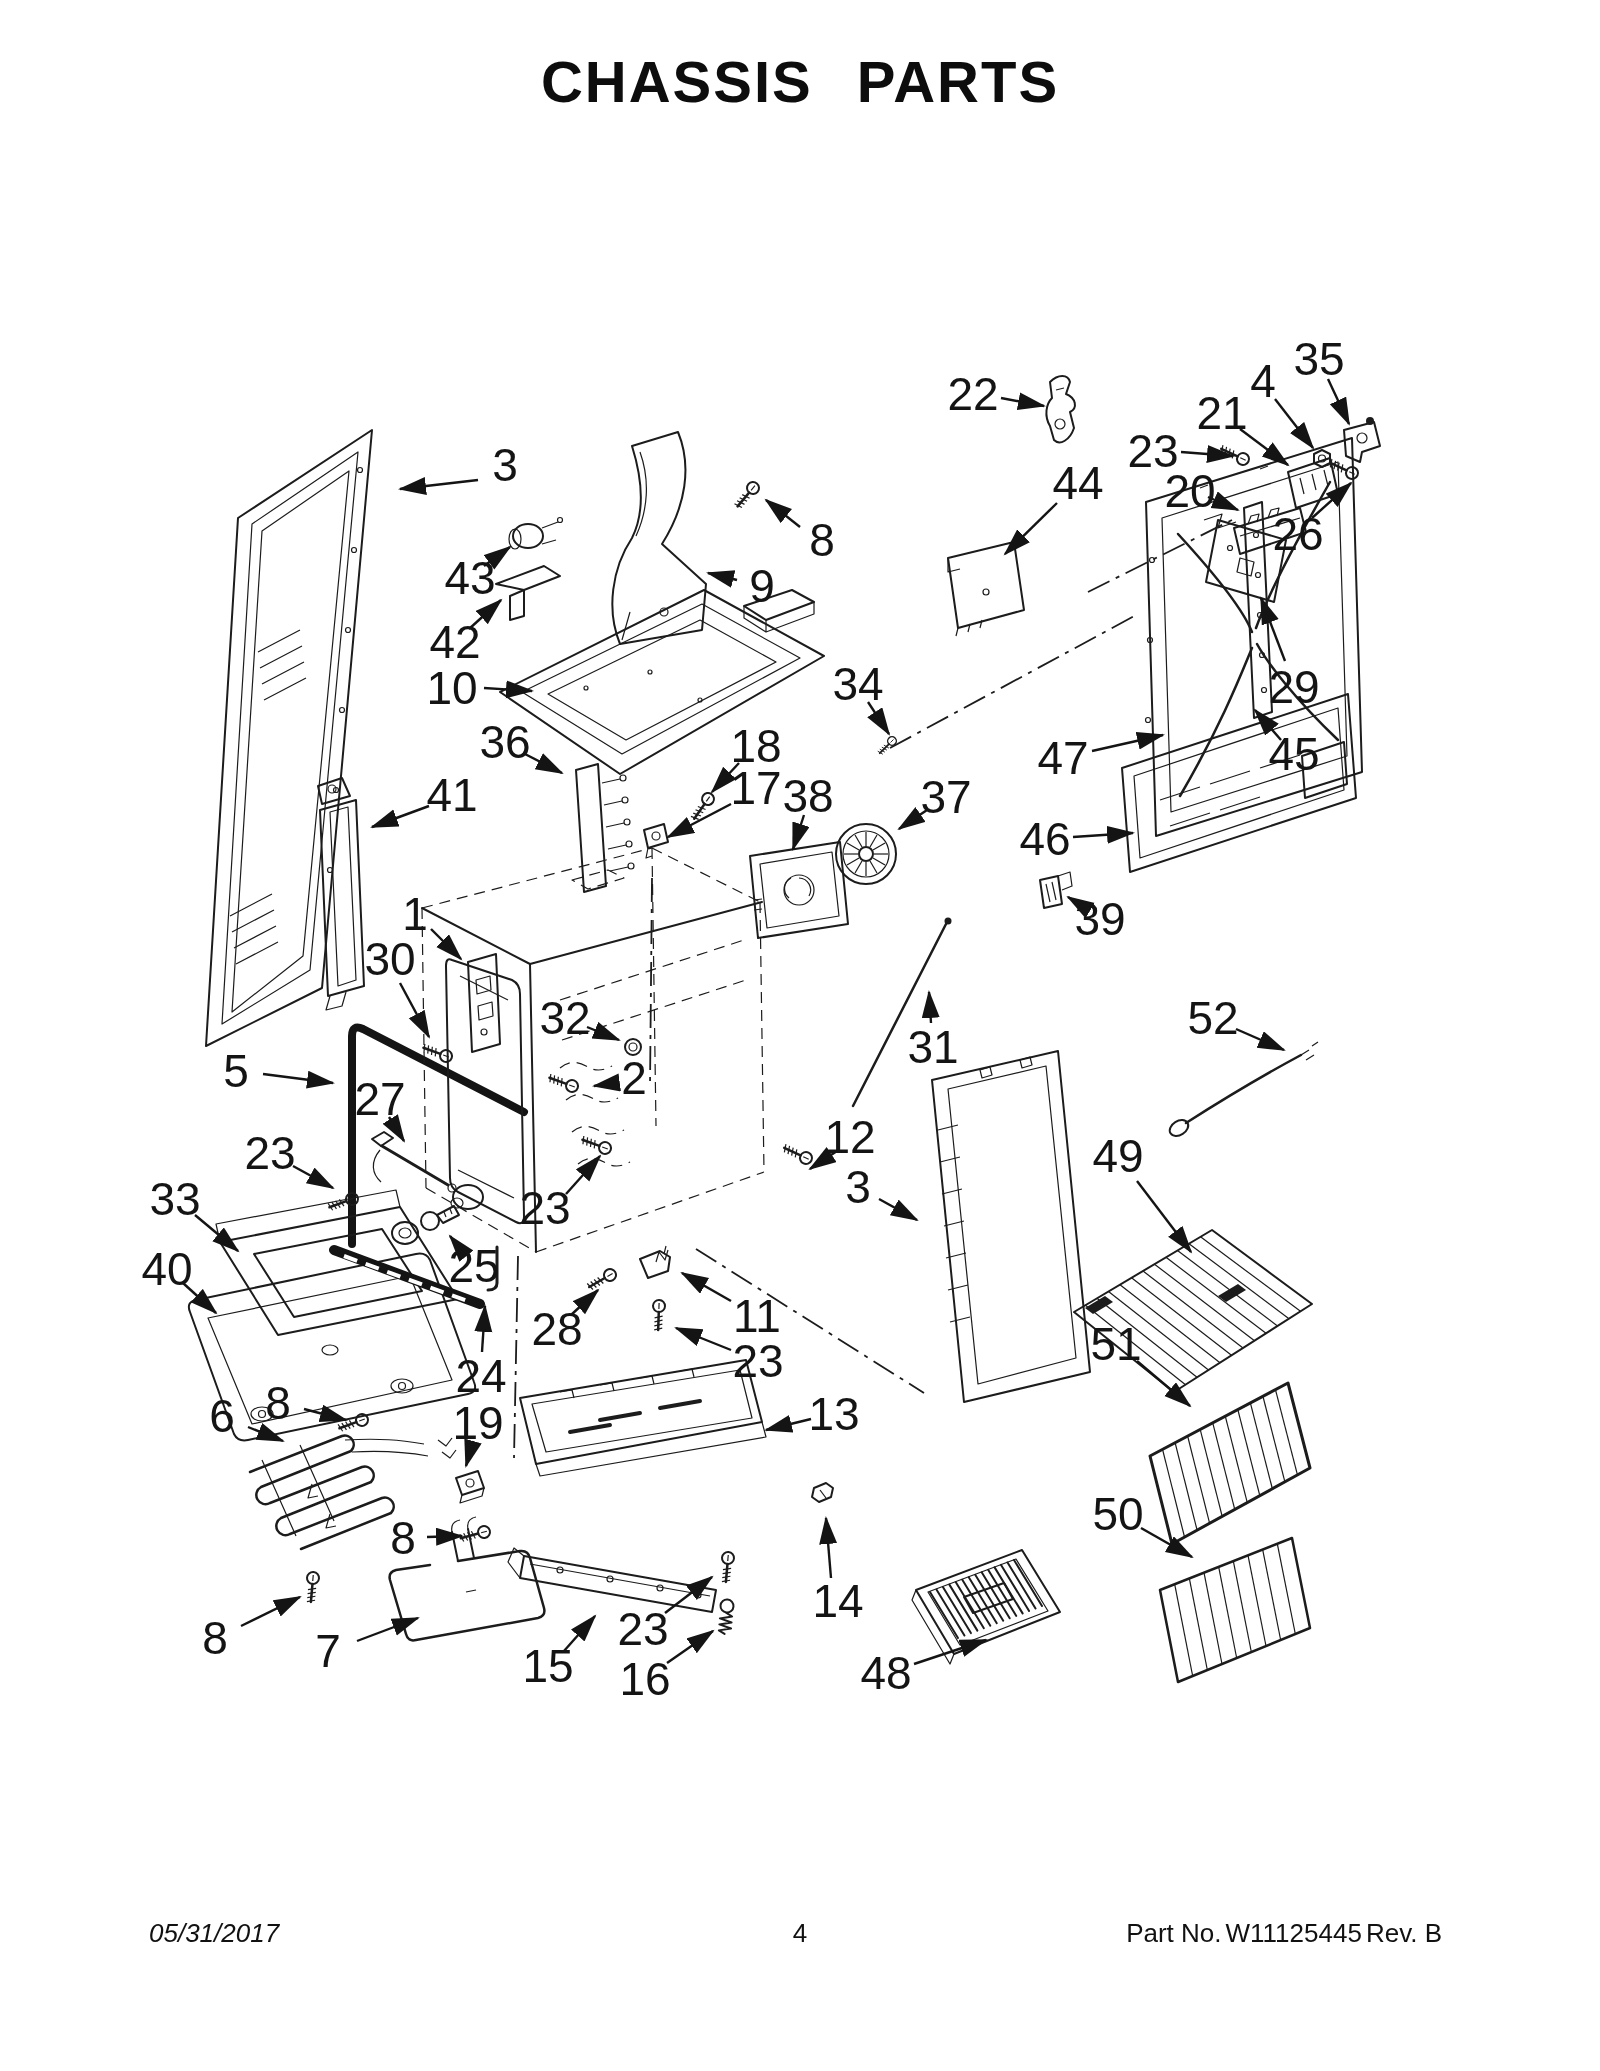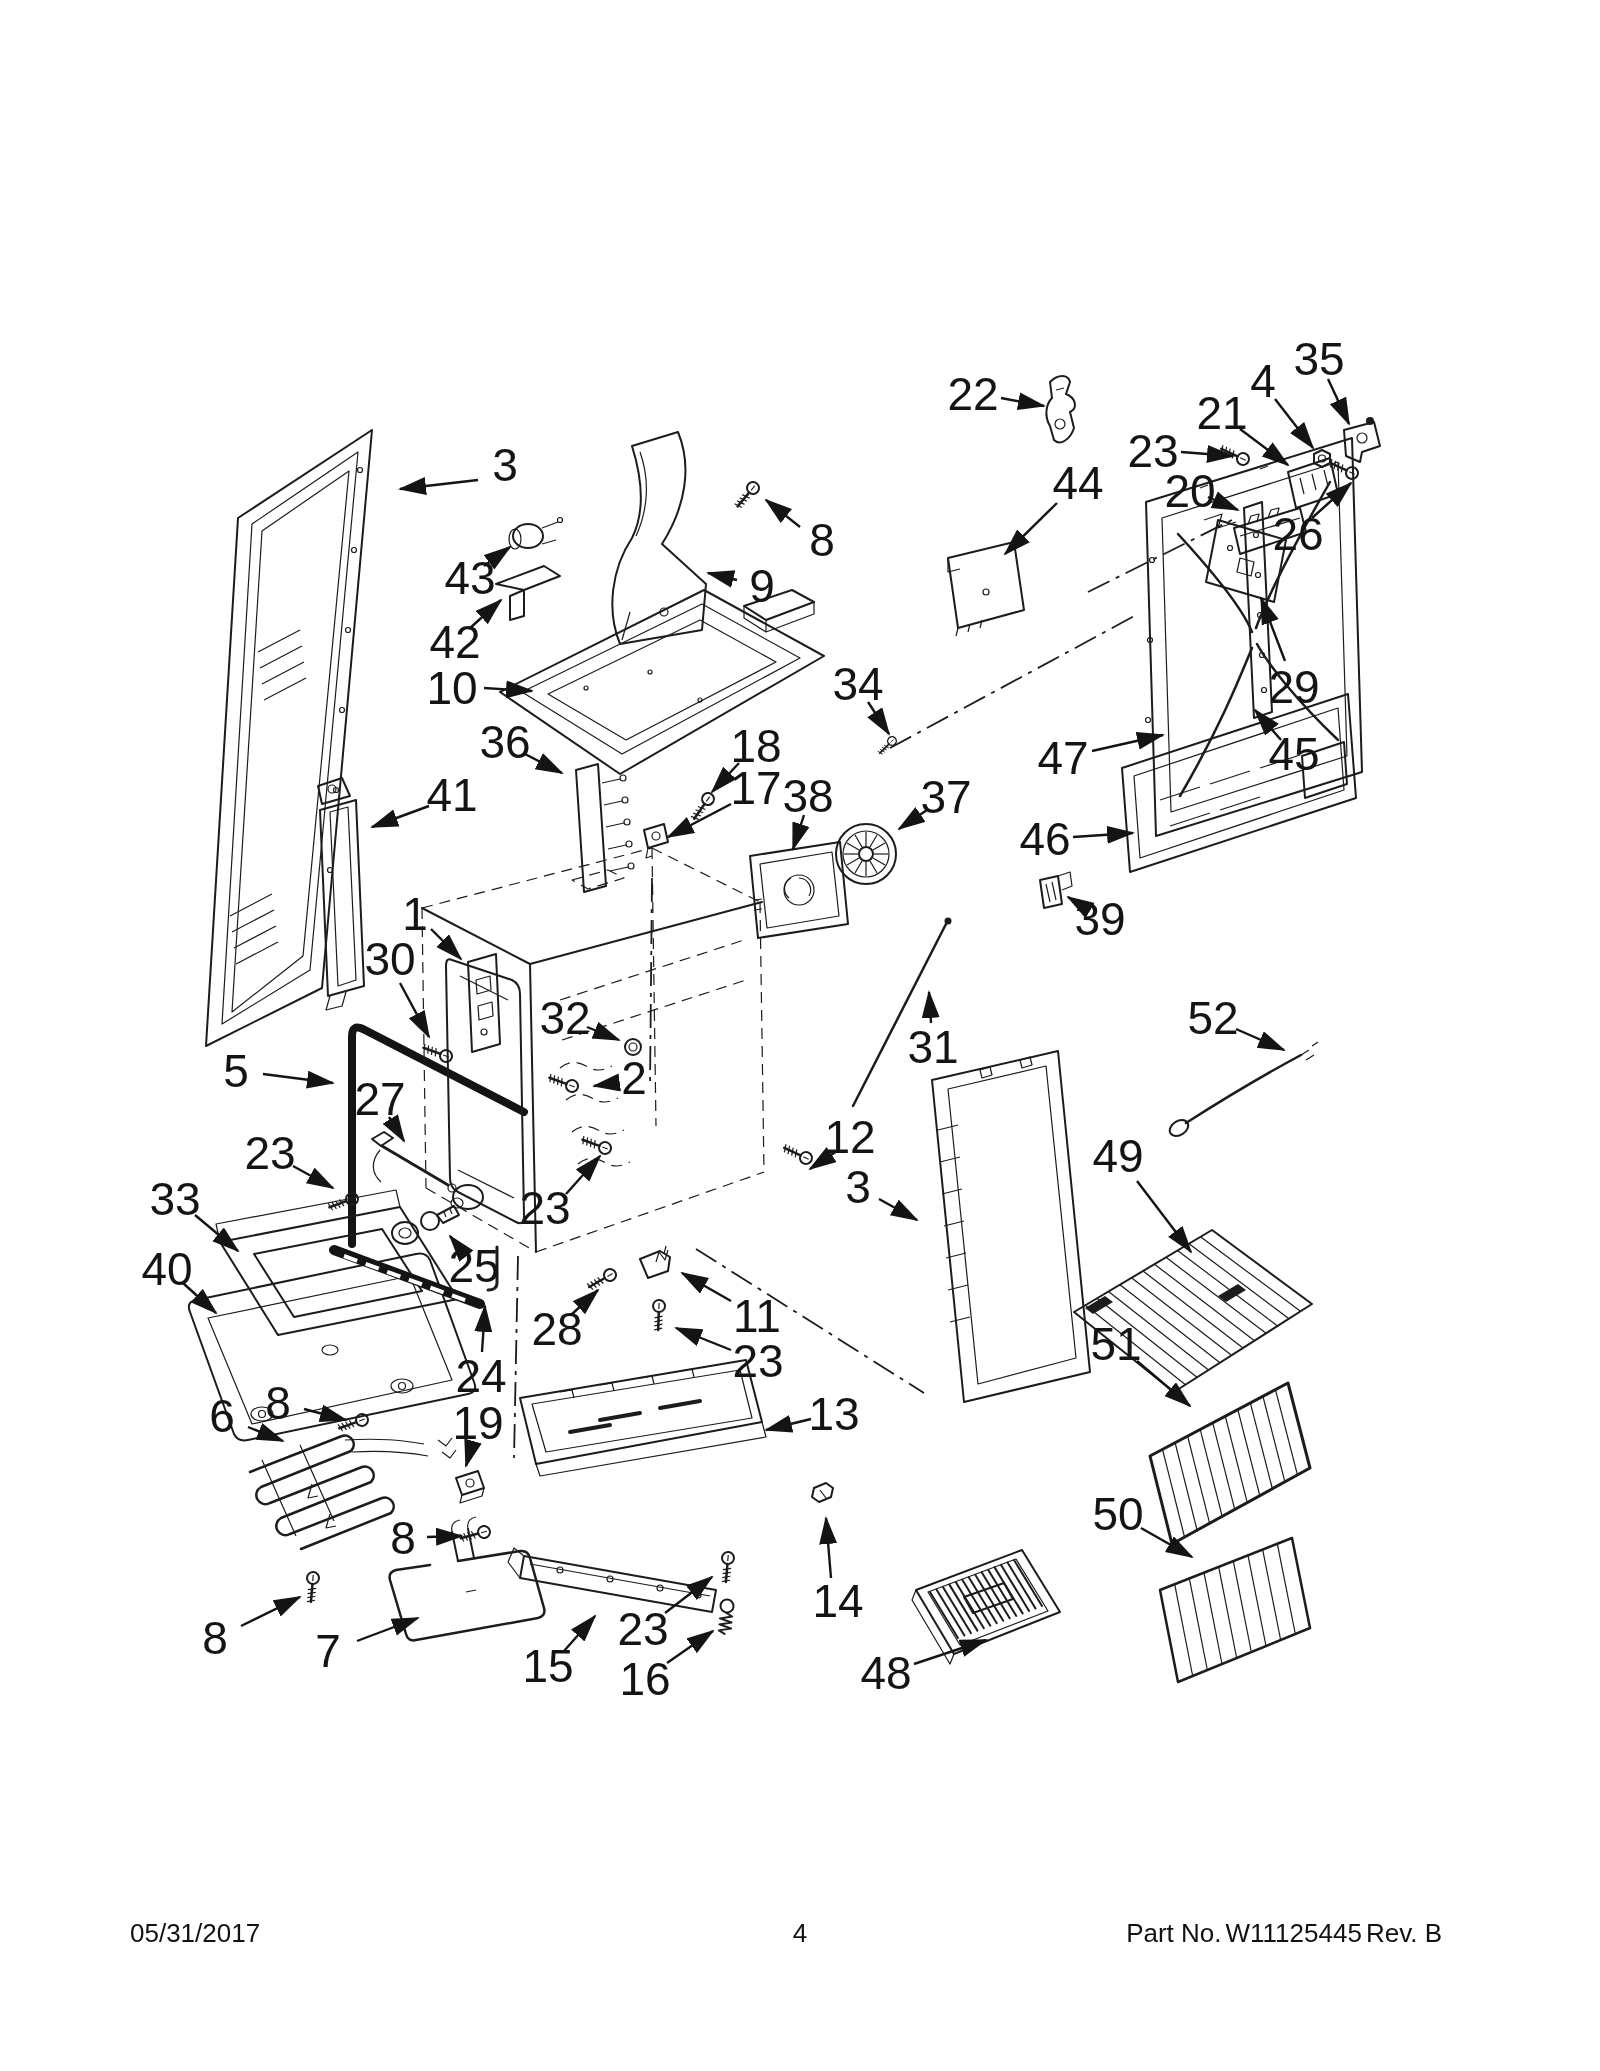--- a/index.html
+++ b/index.html
@@ -27,30 +27,31 @@
   .dsh{stroke-dasharray:11 7;}
   .ddot{fill:none;stroke:#1c1c1c;stroke-width:1.8;stroke-dasharray:24 7 4 7;}
   .fillw{fill:#ffffff;}
   .fillk{fill:#1c1c1c;}
   .plbl{font-family:"Liberation Sans",sans-serif;font-size:46px;fill:#141414;}
   .ldr{stroke:#141414;stroke-width:2.4;fill:none;}
   .footer{
     position:absolute;top:1918px;left:0;right:0;height:40px;
     font-size:26px;color:#111;
   }
-  .footer .f-date{position:absolute;left:130px;}
+  .footer .f-date{position:absolute;left:149px;font-style:italic;}
   .footer .f-page{position:absolute;left:0;right:0;text-align:center;}
   .footer .f-part{position:absolute;right:158px;white-space:nowrap;}
   .footer .f-part span{margin-left:4px;}
 </style>
 </head>
 <body>
 
 <div class="page">
 
+  <h1 class="page-title">CHASSIS PARTS</h1>
 
   <svg class="diagram" id="diagram" width="1600" height="2071" viewBox="0 0 1600 2071">
     <defs>
       <marker id="ah" markerUnits="userSpaceOnUse" markerWidth="30" markerHeight="20" refX="26" refY="9" orient="auto">
         <path d="M0,0 L28,9 L0,18 Z" fill="#141414"></path>
       </marker>
     </defs>
 
     <g id="art">
 

